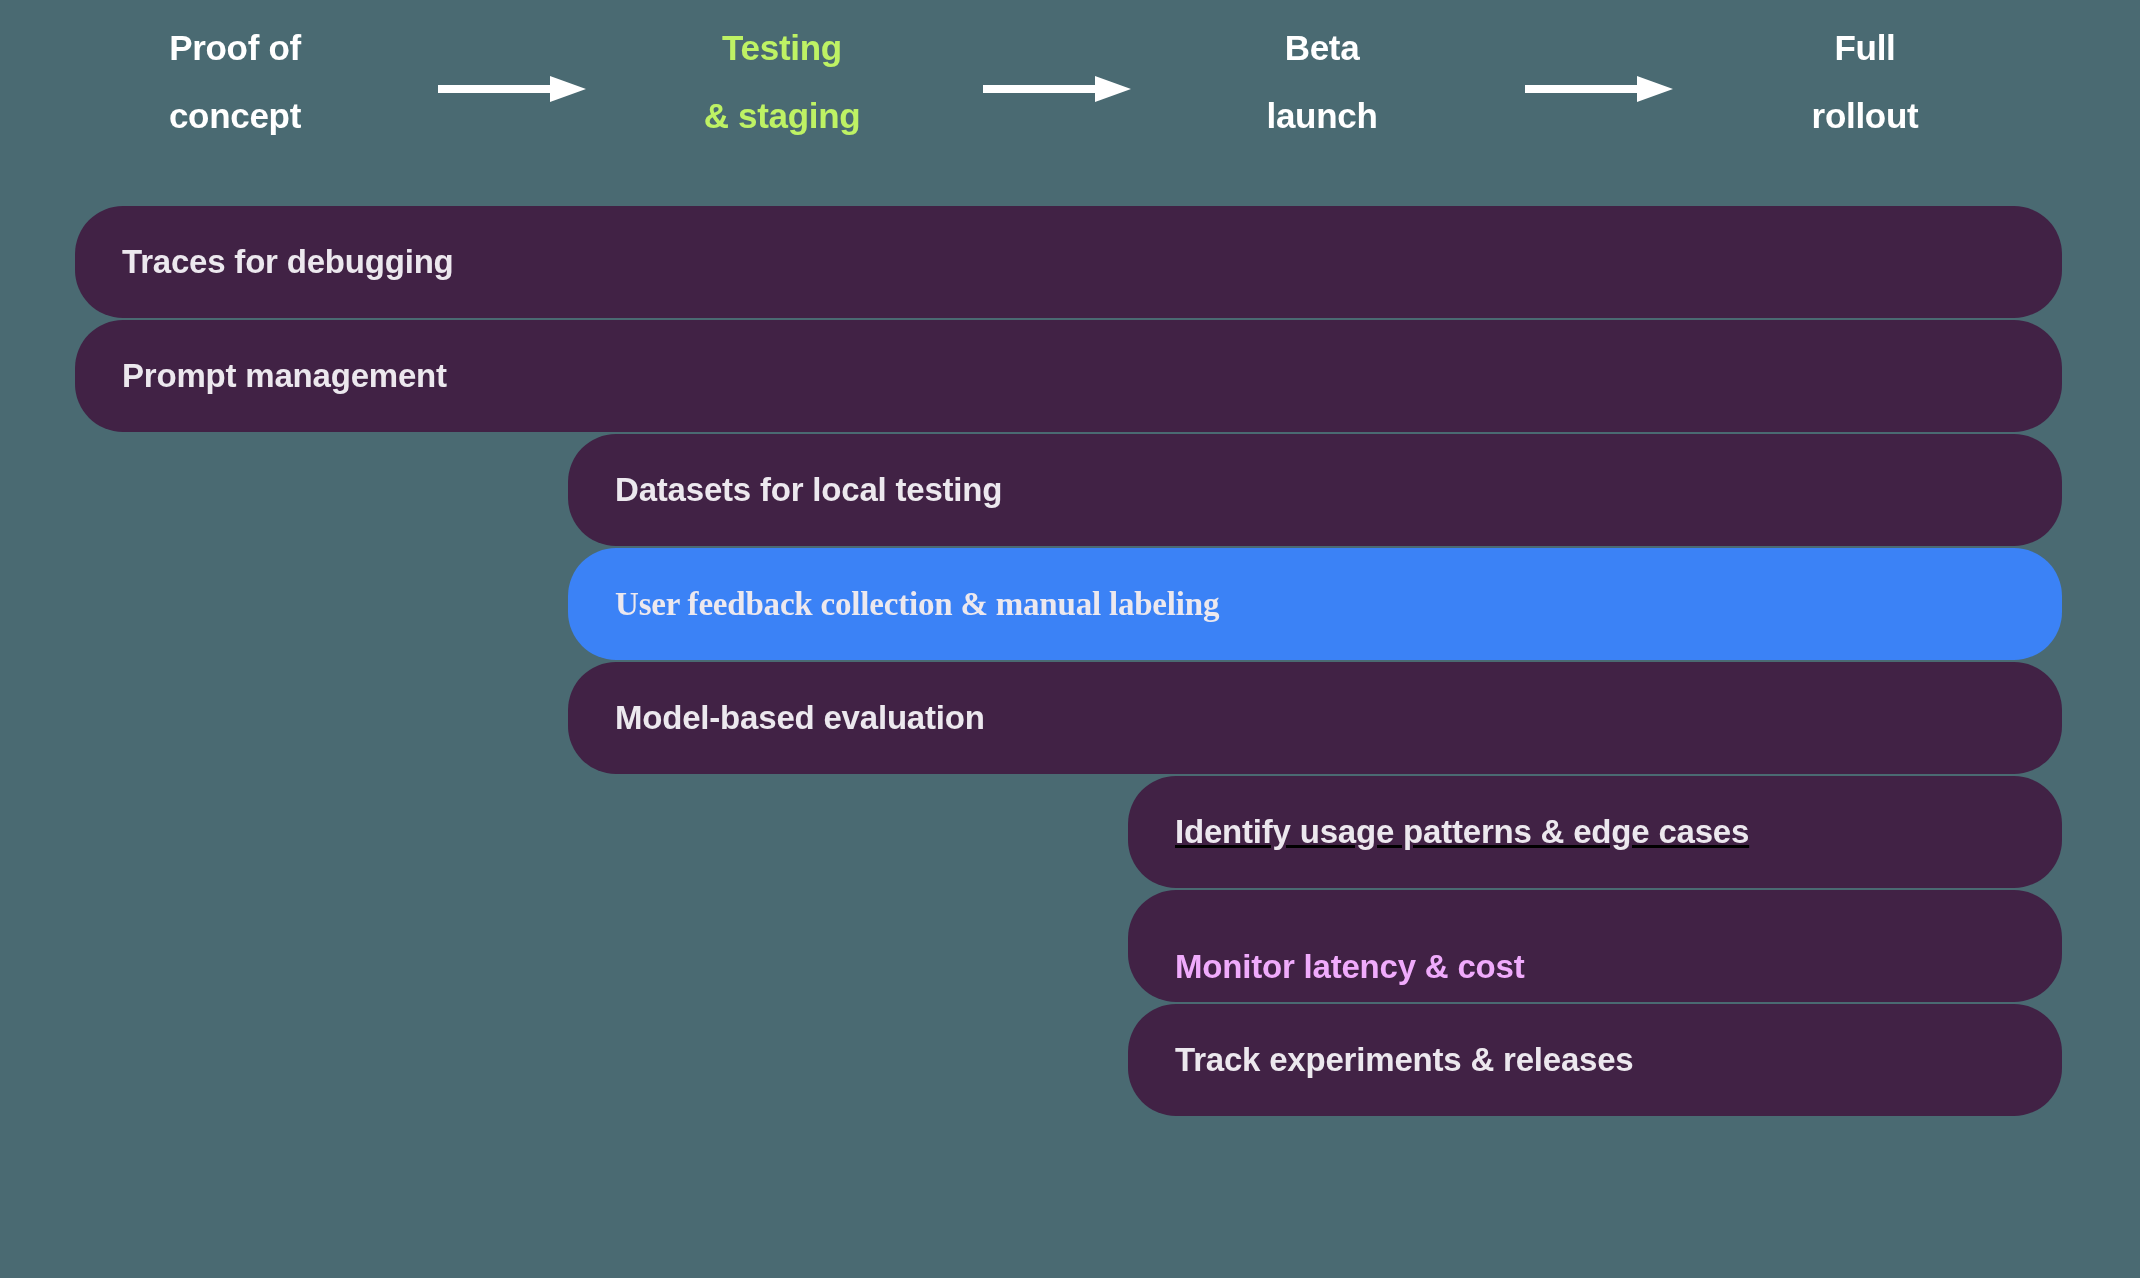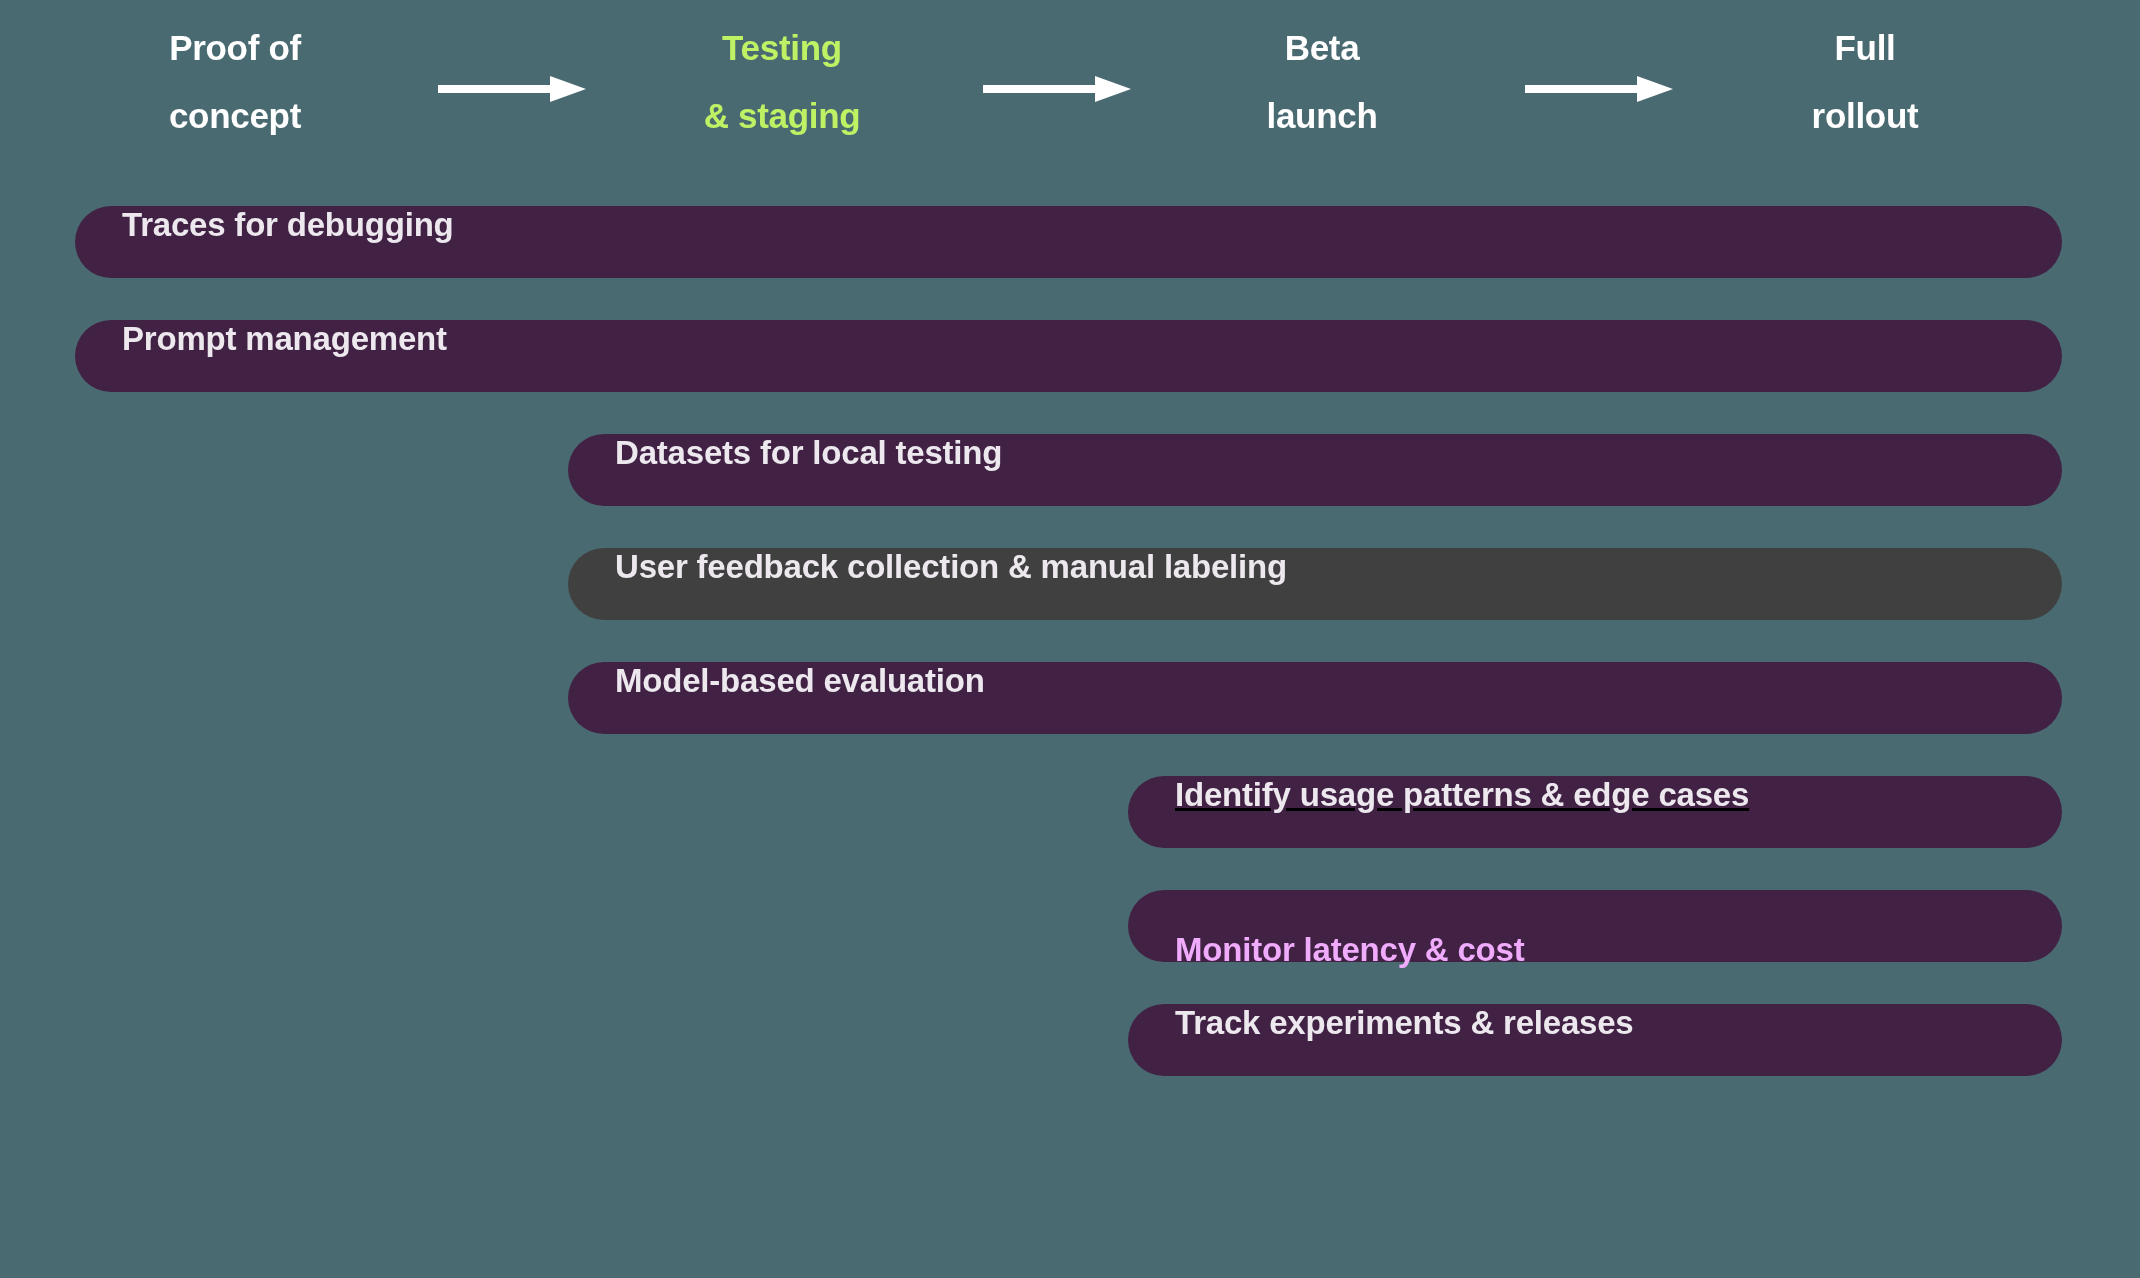--- a/index.html
+++ b/index.html
@@ -56,25 +56,25 @@
   }
   .arrow-0 { left: 438px; }
   .arrow-1 { left: 983px; }
   .arrow-2 { left: 1525px; }
 
   .arrow svg { display: block; }
 
   
   .bar {
     position: absolute;
-    height: 72px;
+    height: 112px;
     background: #412245;
     border-radius: 48px;
     display: flex;
-    align-items: flex-start;
+    align-items: center;
     box-sizing: border-box;
   }
 
   .bar-label {
     color: #ece8ee;
     font-size: 33px;
     font-weight: bold;
     letter-spacing: -0.2px;
     white-space: nowrap;
   }
@@ -127,21 +127,21 @@
   </div>
 
   <div class="bar align-left" style="left: 75px; top: 320px; width: 1987px; background: rgb(65, 34, 69);">
     <span class="bar-label" style="color: rgb(236, 232, 238);">Prompt management</span>
   </div>
 
   <div class="bar align-left" style="left: 568px; top: 434px; width: 1494px; background: rgb(65, 34, 69);">
     <span class="bar-label" style="color: rgb(236, 232, 238);">Datasets for local testing</span>
   </div>
 
-  <div class="bar align-left" style="left: 568px; top: 548px; width: 1494px; background: #404040;">
+  <div class="bar align-left" style="left: 568px; top: 548px; width: 1494px; background: #3b82f6; font-family: Liberation Serif, serif;">
     <span class="bar-label" style="color: rgb(236, 232, 238);">User feedback collection &amp; manual labeling</span>
   </div>
 
   <div class="bar align-left" style="left: 568px; top: 662px; width: 1494px; background: rgb(65, 34, 69);">
     <span class="bar-label" style="color: rgb(236, 232, 238);">Model-based evaluation</span>
   </div>
 
   <div class="bar align-left" style="left: 1128px; top: 776px; width: 934px; background: rgb(65, 34, 69); text-decoration: underline;">
     <span class="bar-label" style="color: rgb(236, 232, 238);">Identify usage patterns &amp; edge cases</span>
   </div>

